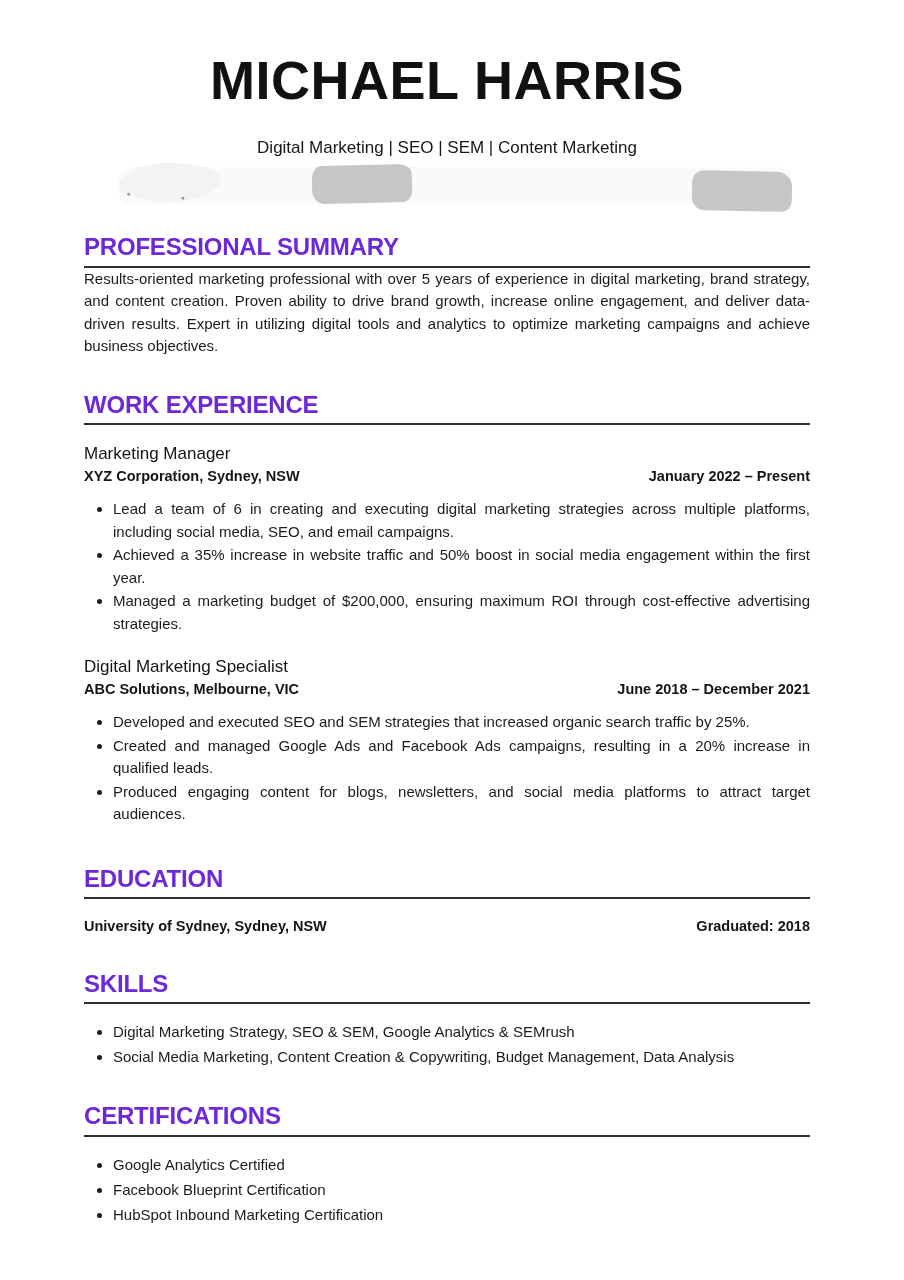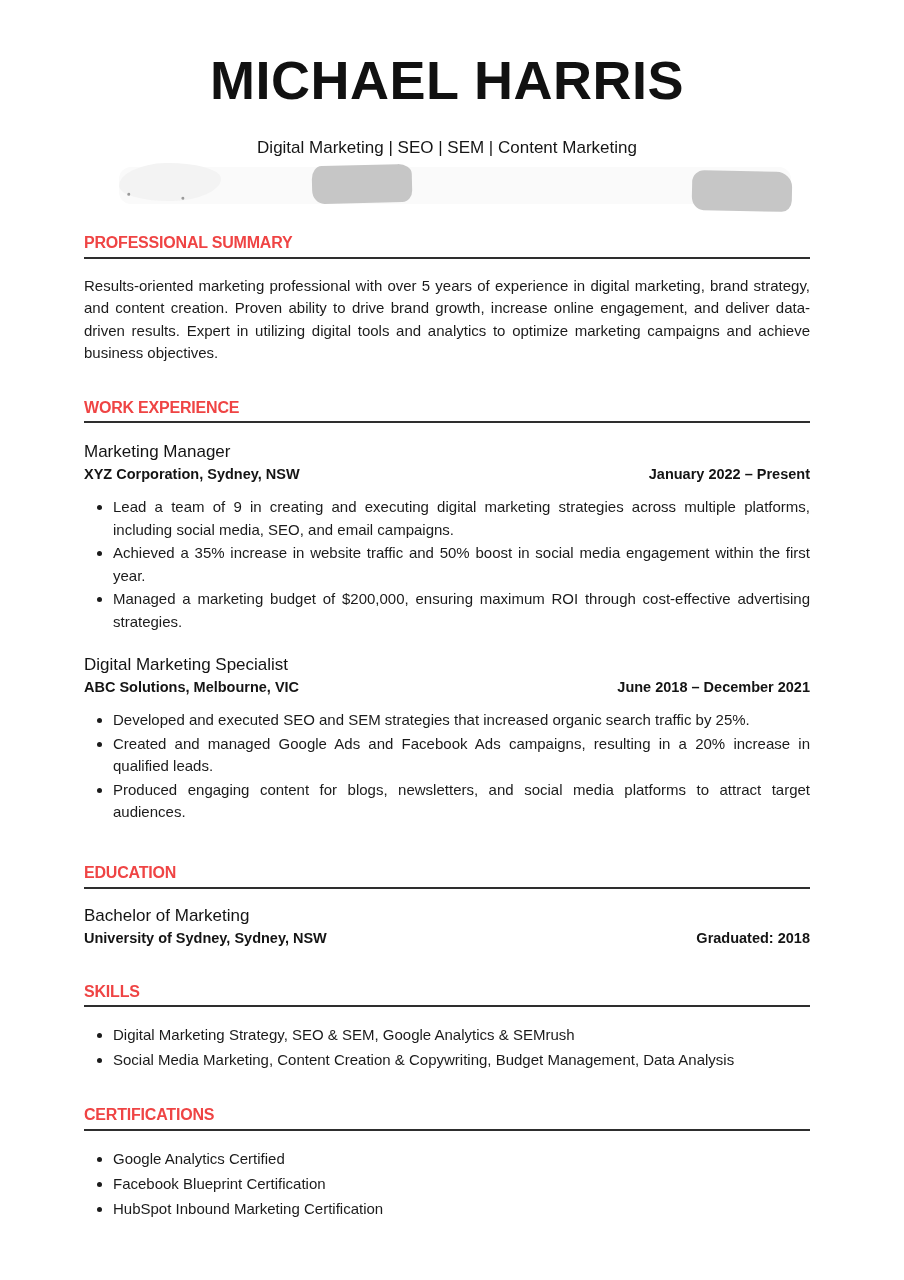--- a/index.html
+++ b/index.html
@@ -76,33 +76,32 @@
     left: 608px; top: 11px; width: 100px; height: 40px;
     background: var(--redaction-gray, #c6c6c6);
     border-radius: 12% 16% 10% 12% / 30% 38% 28% 34%;
     transform: rotate(1.2deg);
   }
   
   section { margin-top: 34px; }
   section.first { margin-top: 24px; }
   section.gap-lg { margin-top: 40px; }
   h2.section-title {
-    font-size: 16px;
+    font-size: 24px;
     font-weight: bold;
     letter-spacing: -0.2px;
-    color: #ef4444;
+    color: #6d28d9;
     line-height: 1.1;
   }
   .rule {
     border: 0;
     border-top: 2px solid var(--rule, #2e2e2e);
     margin-top: 5px;
   }
   .summary-text {
-    margin-top: 16px;
     font-size: 15px;
     line-height: 22.5px;
     text-align: justify;
   }
   
   .job { margin-top: 18px; }
   .job + .job { margin-top: 21px; }
   .job-role, .edu-degree {
     font-size: 17px;
     font-weight: normal;
@@ -160,21 +159,21 @@
     <h2 class="section-title">WORK EXPERIENCE</h2>
     <hr class="rule">
 
     <div class="job">
       <div class="job-role">Marketing Manager</div>
       <div class="meta-row">
         <span>XYZ Corporation, Sydney, NSW</span>
         <span>January 2022 – Present</span>
       </div>
       <ul class="bullets">
-        <li>Lead a team of 9 in creating and executing digital marketing strategies across multiple platforms, including social media, SEO, and email campaigns.</li>
+        <li>Lead a team of 6 in creating and executing digital marketing strategies across multiple platforms, including social media, SEO, and email campaigns.</li>
         <li>Achieved a 35% increase in website traffic and 50% boost in social media engagement within the first year.</li>
         <li>Managed a marketing budget of $200,000, ensuring maximum ROI through cost-effective advertising strategies.</li>
       </ul>
     </div>
 
     <div class="job">
       <div class="job-role">Digital Marketing Specialist</div>
       <div class="meta-row">
         <span>ABC Solutions, Melbourne, VIC</span>
         <span>June 2018 – December 2021</span>
@@ -184,21 +183,20 @@
         <li>Created and managed Google Ads and Facebook Ads campaigns, resulting in a 20% increase in qualified leads.</li>
         <li>Produced engaging content for blogs, newsletters, and social media platforms to attract target audiences.</li>
       </ul>
     </div>
   </section>
 
   <section class="gap-lg">
     <h2 class="section-title">EDUCATION</h2>
     <hr class="rule">
     <div class="edu-block">
-      <div class="edu-degree">Bachelor of Marketing</div>
       <div class="meta-row">
         <span>University of Sydney, Sydney, NSW</span>
         <span>Graduated: 2018</span>
       </div>
     </div>
   </section>
 
   <section>
     <h2 class="section-title">SKILLS</h2>
     <hr class="rule">

